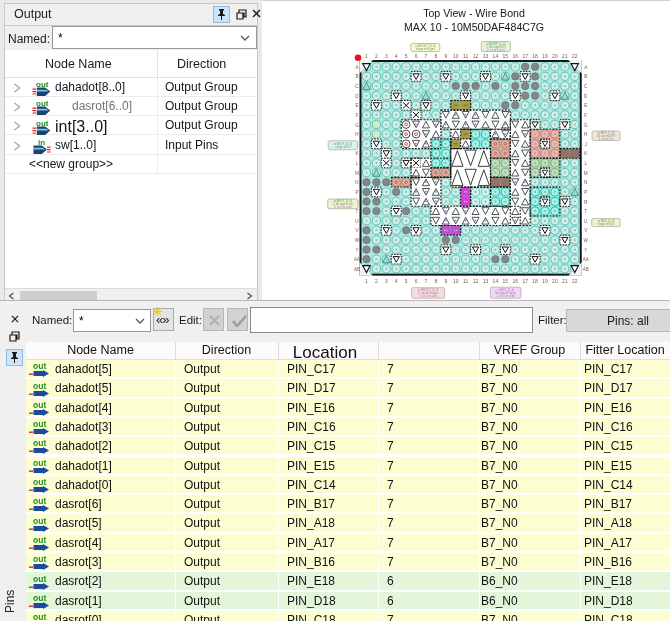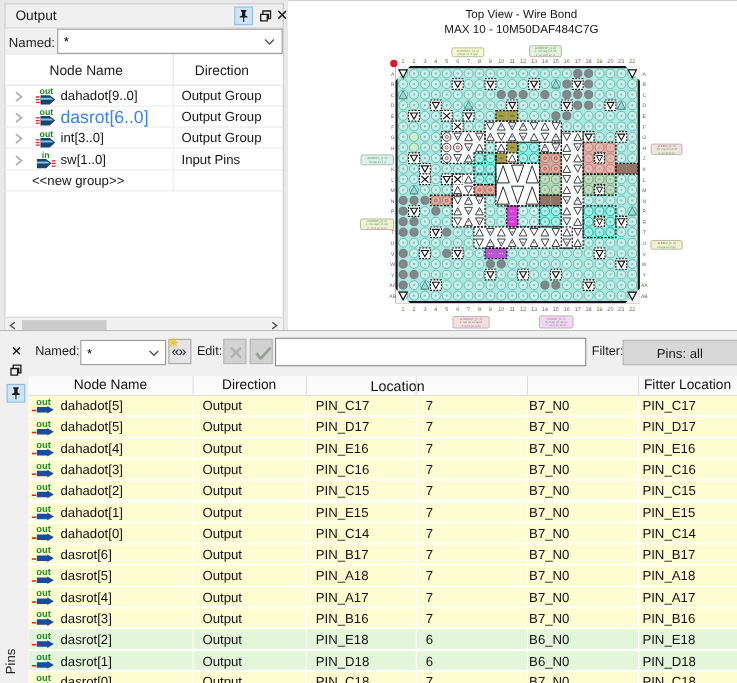--- a/index.html
+++ b/index.html
@@ -38,49 +38,49 @@
 <div class="abs" style="left:0;top:52px;width:252px;height:19px;border-bottom:1px solid #ebebeb">
      <svg class="abs" style="left:8px;top:5px" width="8" height="10" viewBox="0 0 8 10">
           <path d="M1.5 1l5 4-5 4" fill="none" stroke="#ababab" stroke-width="1.5"></path>
         </svg>
      <span class="abs" style="left:27px;top:1px"><svg width="20" height="17" viewBox="0 0 20 17" style="vertical-align:middle">
 <text x="4" y="6.5" font-size="8" font-weight="bold" fill="#1e8f1e" font-family="Liberation Sans,sans-serif">out</text>
 <path d="M0.5 9.2h3.6M0.5 11.6h3.6M0.5 14h3.6" stroke="#e31e1e" stroke-width="1.2"></path>
 <path d="M4.8 7.5h8.4l5 4-5 4.5H4.8z" fill="#17456e"></path>
 <path d="M4.8 9.8h9.4l2.4 1.8H4.8z" fill="#85c2ee"></path>
 </svg></span>
-     <span class="abs" style="left:50px;top:2px;font-size:12px;color:#14141e">dahadot[9..0]</span>
+     <span class="abs" style="left:50px;top:2px;font-size:12px;color:#14141e">dahadot[8..0]</span>
      <span class="abs" style="left:160px;top:2px;font-size:12px;color:#14141e">Output Group</span>
      <div class="abs" style="left:152px;top:0;width:1px;height:19px;background:#ebebeb"></div>
     </div>
 <div class="abs" style="left:0;top:71.2px;width:252px;height:19px;border-bottom:1px solid #ebebeb">
      <svg class="abs" style="left:8px;top:5px" width="8" height="10" viewBox="0 0 8 10">
           <path d="M1.5 1l5 4-5 4" fill="none" stroke="#ababab" stroke-width="1.5"></path>
         </svg>
      <span class="abs" style="left:27px;top:1px"><svg width="20" height="17" viewBox="0 0 20 17" style="vertical-align:middle">
 <text x="4" y="6.5" font-size="8" font-weight="bold" fill="#1e8f1e" font-family="Liberation Sans,sans-serif">out</text>
 <path d="M0.5 9.2h3.6M0.5 11.6h3.6M0.5 14h3.6" stroke="#e31e1e" stroke-width="1.2"></path>
 <path d="M4.8 7.5h8.4l5 4-5 4.5H4.8z" fill="#17456e"></path>
 <path d="M4.8 9.8h9.4l2.4 1.8H4.8z" fill="#85c2ee"></path>
 </svg></span>
-     <span class="abs" style="left:50px;top:2px;font-size:16px;color:#3b82f6">dasrot[6..0]</span>
+     <span class="abs" style="left:67px;top:2px;font-size:12px;color:#737373">dasrot[6..0]</span>
      <span class="abs" style="left:160px;top:2px;font-size:12px;color:#14141e">Output Group</span>
      <div class="abs" style="left:152px;top:0;width:1px;height:19px;background:#ebebeb"></div>
     </div>
 <div class="abs" style="left:0;top:90.4px;width:252px;height:19px;border-bottom:1px solid #ebebeb">
      <svg class="abs" style="left:8px;top:5px" width="8" height="10" viewBox="0 0 8 10">
           <path d="M1.5 1l5 4-5 4" fill="none" stroke="#ababab" stroke-width="1.5"></path>
         </svg>
      <span class="abs" style="left:27px;top:1px"><svg width="20" height="17" viewBox="0 0 20 17" style="vertical-align:middle">
 <text x="4" y="6.5" font-size="8" font-weight="bold" fill="#1e8f1e" font-family="Liberation Sans,sans-serif">out</text>
 <path d="M0.5 9.2h3.6M0.5 11.6h3.6M0.5 14h3.6" stroke="#e31e1e" stroke-width="1.2"></path>
 <path d="M4.8 7.5h8.4l5 4-5 4.5H4.8z" fill="#17456e"></path>
 <path d="M4.8 9.8h9.4l2.4 1.8H4.8z" fill="#85c2ee"></path>
 </svg></span>
-     <span class="abs" style="left:50px;top:2px;font-size:12px;color:#14141e">int[3..0]</span>
+     <span class="abs" style="left:50px;top:2px;font-size:16px;color:#14141e">int[3..0]</span>
      <span class="abs" style="left:160px;top:2px;font-size:12px;color:#14141e">Output Group</span>
      <div class="abs" style="left:152px;top:0;width:1px;height:19px;background:#ebebeb"></div>
     </div>
 <div class="abs" style="left:0;top:109.60000000000001px;width:252px;height:19px;border-bottom:1px solid #ebebeb">
      <svg class="abs" style="left:8px;top:5px" width="8" height="10" viewBox="0 0 8 10">
           <path d="M1.5 1l5 4-5 4" fill="none" stroke="#ababab" stroke-width="1.5"></path>
         </svg>
      <span class="abs" style="left:27px;top:1px"><svg width="20" height="17" viewBox="0 0 20 17" style="vertical-align:middle">
 <text x="6" y="6.5" font-size="8" font-weight="bold" fill="#1e8f1e" font-family="Liberation Sans,sans-serif">in</text>
 <path d="M15 9.2h3.6M15 11.6h3.6M15 14h3.6" stroke="#e31e1e" stroke-width="1.2"></path>
@@ -1317,29 +1317,30 @@
         </svg>
     </div>
     <div class="abs" style="left:201px;top:7px;width:21px;height:23px;background:#d2d2d2;border:1px solid #b5b5b5">
       <svg style="margin:6px 0 0 4px" width="15" height="12" viewBox="0 0 15 12">
           <path d="M1 6l4 5L14 1" fill="none" stroke="#9aa09a" stroke-width="2.6"></path>
         </svg>
     </div>
     <div class="abs" style="left:224px;top:6px;width:283px;height:26px;background:#fff;border:1px solid #888"></div>
     <span class="abs" style="left:512px;top:13px;font-size:11.5px;color:#1a1a1a">Filter:</span>
     <div class="abs" style="left:540px;top:8px;width:130px;height:23px;background:#d8d8d8;border:1px solid #b8b8b8">
-      <span class="abs" style="left:30px;top:4px;font-size:12px;color:#1a1a1a">Pins: all</span>
+      <span class="abs" style="left:40px;top:4px;font-size:12px;color:#1a1a1a">Pins: all</span>
     </div>
   </div>
 
   <div class="abs" style="left:26px;top:41px;width:644px;height:18px;background:#fbfbfb;border-bottom:1px solid #e0e0e0">
 
 <div class="abs" style="left:0px;top:0;width:149px;height:18px;text-align:center;font-size:12.5px;color:#111;padding-top:1px">Node Name</div>
 <div class="abs" style="left:149px;top:0;width:103px;height:18px;text-align:center;font-size:12.5px;color:#111;padding-top:1px">Direction</div>
-<div class="abs" style="left:260px;top:0;width:100px;height:18px;text-align:right;font-size:13px;color:#111;padding-top:1px">Location</div>
+<div class="abs" style="left:249px;top:0;width:100px;height:18px;text-align:center;font-size:17px;color:#111;padding-top:1px">Location</div>
+<div class="abs" style="left:453px;top:0;width:101px;height:18px;text-align:center;font-size:12.5px;color:#111;padding-top:1px">VREF Group</div>
 <div class="abs" style="left:554px;top:0;width:90px;height:18px;text-align:center;font-size:12.5px;color:#111;padding-top:1px">Fitter Location</div>
 <div class="abs" style="left:149px;top:0;width:1px;height:18px;background:#dcdcdc"></div>
 <div class="abs" style="left:252px;top:0;width:1px;height:18px;background:#dcdcdc"></div>
 <div class="abs" style="left:352px;top:0;width:1px;height:18px;background:#dcdcdc"></div>
 <div class="abs" style="left:453px;top:0;width:1px;height:18px;background:#dcdcdc"></div>
 <div class="abs" style="left:554px;top:0;width:1px;height:18px;background:#dcdcdc"></div>
 </div>
 <div class="abs" style="left:26px;top:59px;width:644px;height:262px;background:#fff;overflow:hidden">
 <div class="abs" style="left:0;top:0.0px;width:644px;height:18.3px;background:#fdfdd2;border-bottom:1px solid #fff">
     <span class="abs" style="left:2px;top:1px"><svg width="21" height="17" viewBox="0 0 21 17" style="vertical-align:middle">

